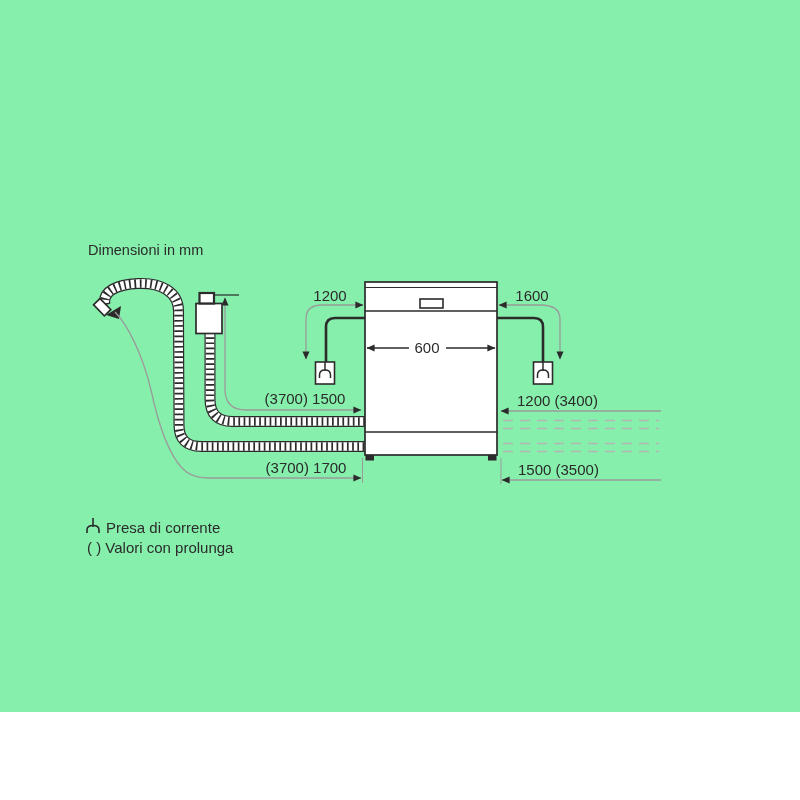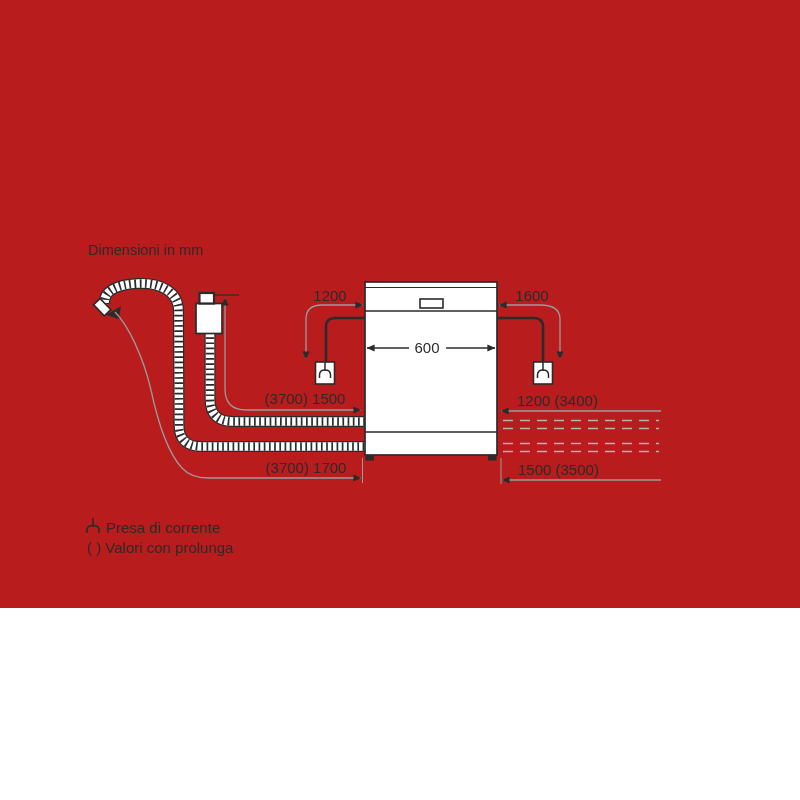--- a/index.html
+++ b/index.html
@@ -1,16 +1,16 @@
 <!DOCTYPE html>
 <html><head>
 <meta charset="utf-8">
 <style>
   html,body{margin:0;padding:0;background:#ffffff;}
-  .page{position:relative;width:800px;height:608px;background:#b91c1c;overflow:hidden;
+  .page{position:relative;width:800px;height:712px;background:#86efac;overflow:hidden;
         font-family:"Liberation Sans", sans-serif;}
   svg{display:block;}
   text{fill:#2b2b2b;font-family:"Liberation Sans", sans-serif;}
   .lbl{font-size:15px;}
   .ttl{font-size:14.5px;}
 </style>
 </head>
 <body>
 
 <div class="page">

